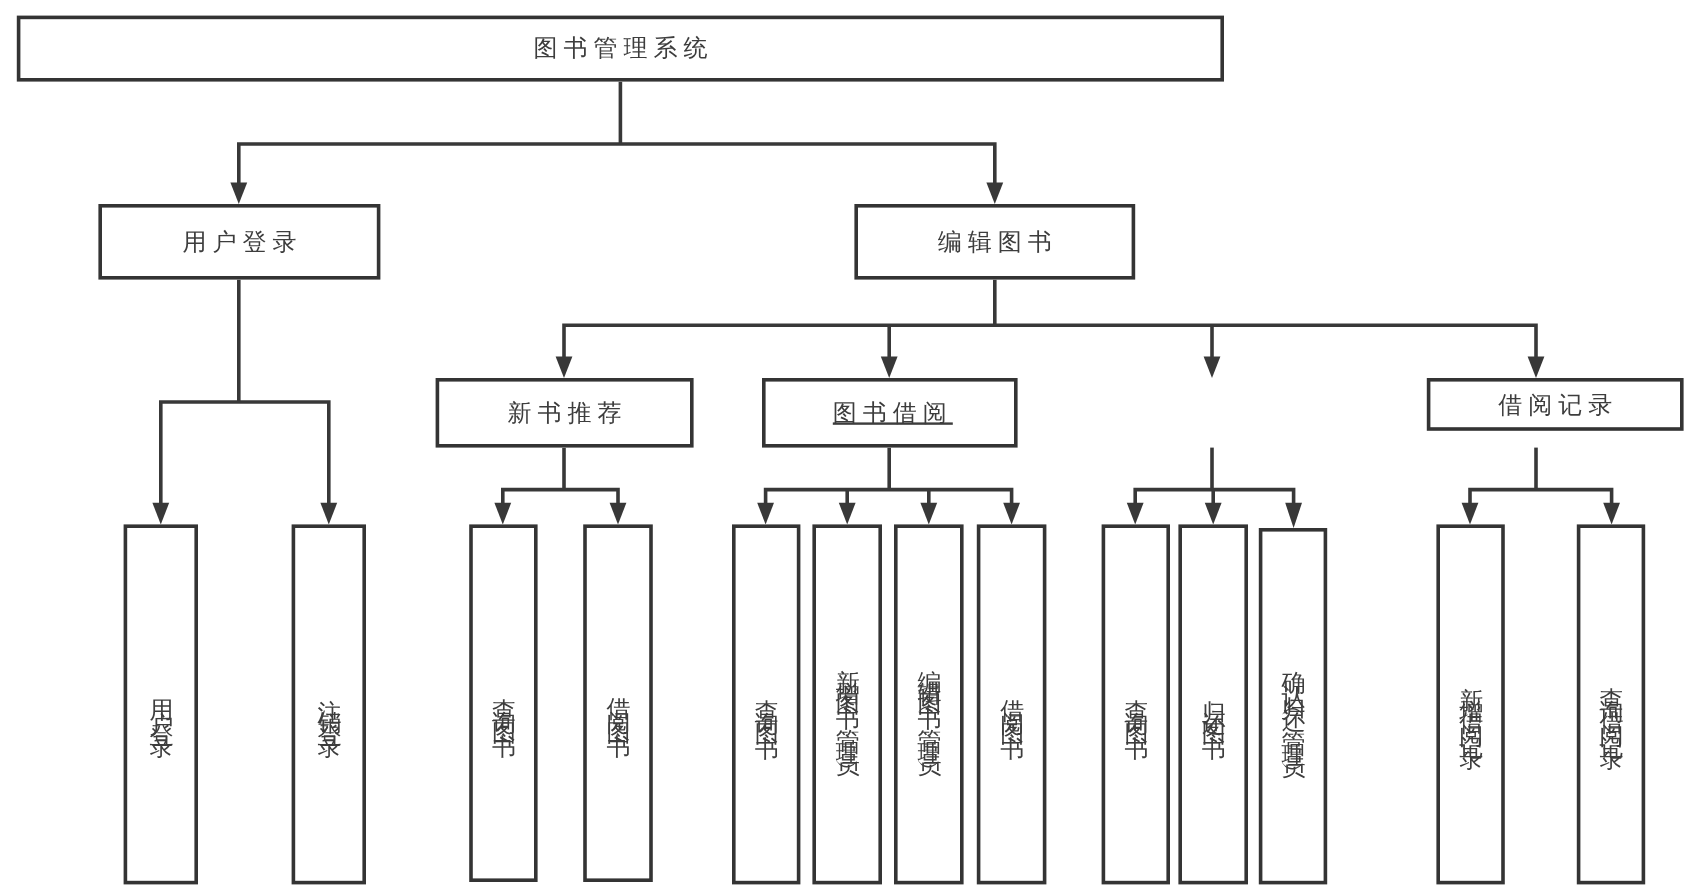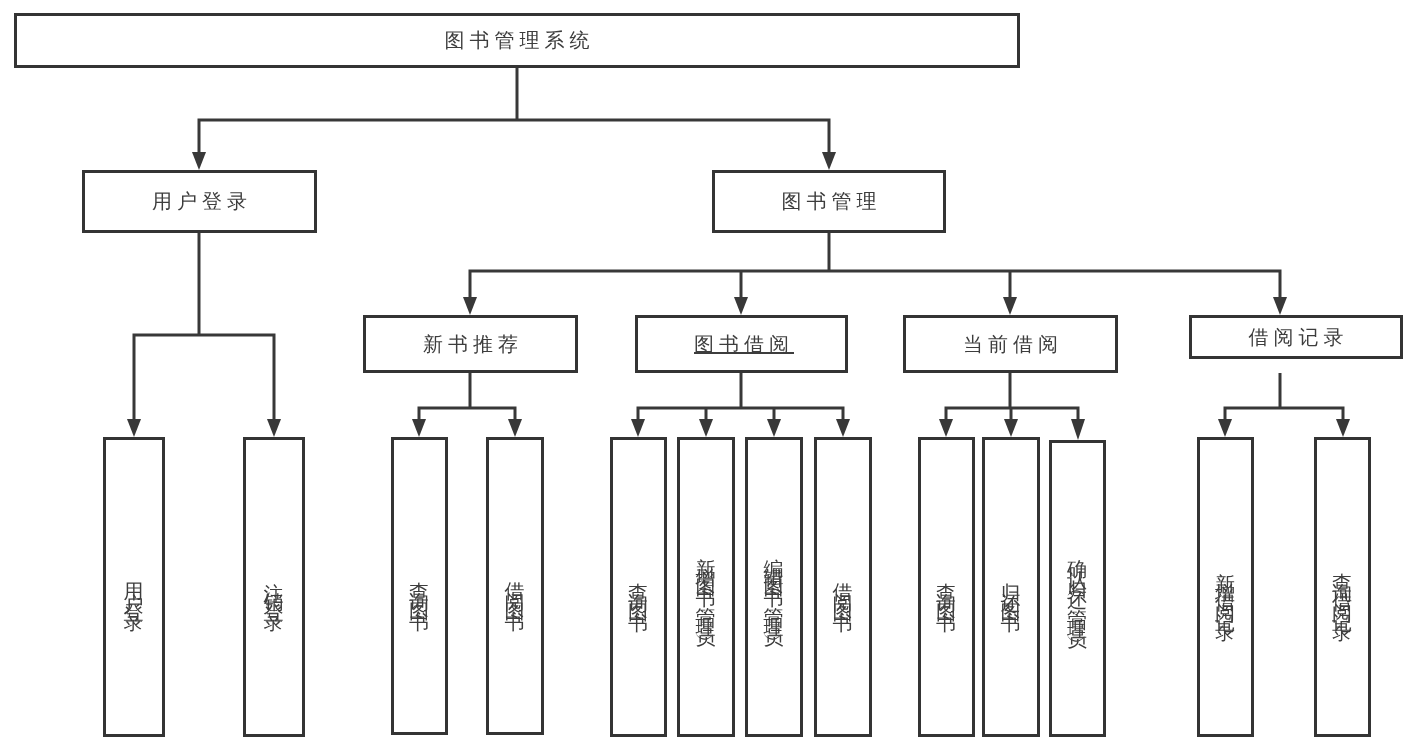--- a/index.html
+++ b/index.html
@@ -108,31 +108,28 @@
   </svg>
 
   <div class="box hbox n-root">
     <span>图书管理系统</span>
   </div>
 
   <div class="box hbox n-login">
     <span>用户登录</span>
   </div>
   <div class="box hbox n-mgmt">
-    <span>图书管理</span>
+    <span>编辑图书</span>
   </div>
 
   <div class="box hbox n-newbook">
     <span>新书推荐</span>
   </div>
   <div class="box hbox n-borrow">
     <span>图书借阅</span>
-  </div>
-  <div class="box hbox n-current">
-    <span>当前借阅</span>
   </div>
   <div class="box hbox n-record">
     <span>借阅记录</span>
   </div>
 
   <div class="box lf-ul1">
     <span class="vtext">用户登录</span>
   </div>
   <div class="box lf-ul2">
     <span class="vtext">注销登录</span>

